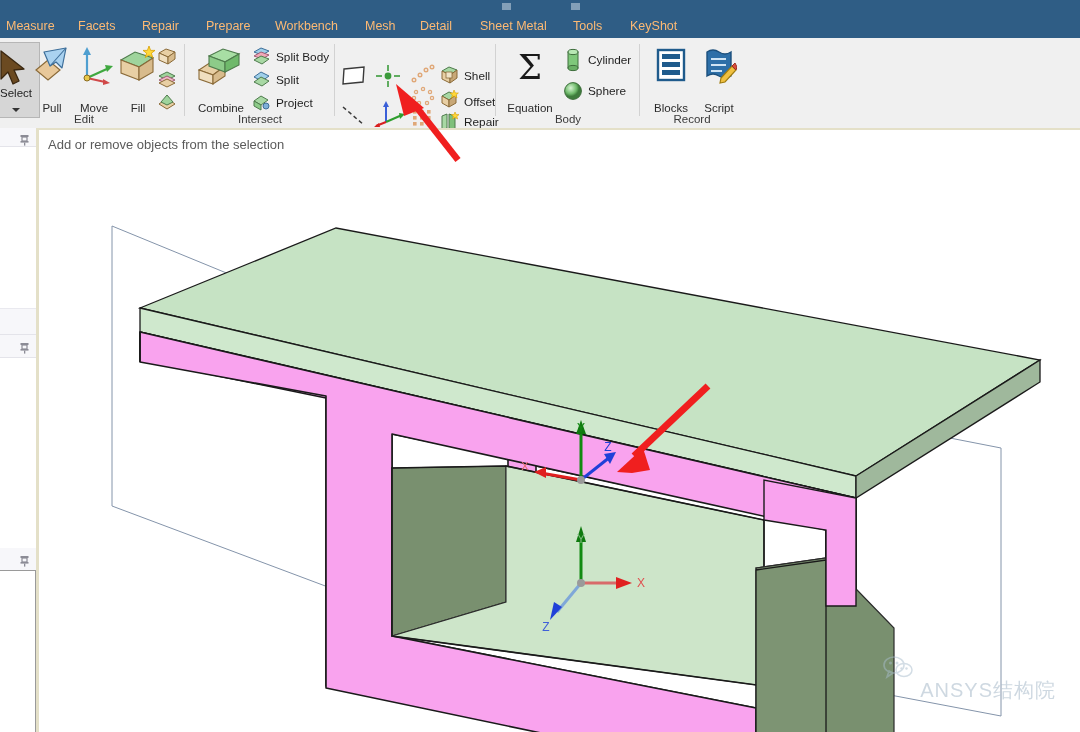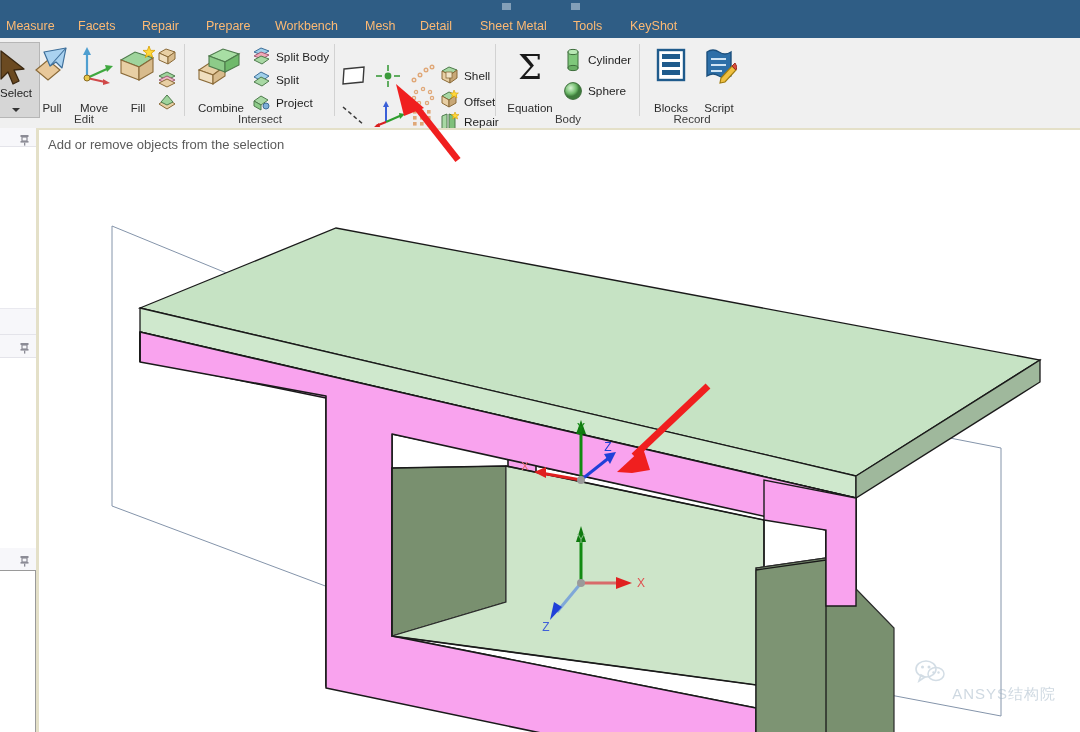--- a/index.html
+++ b/index.html
@@ -52,21 +52,21 @@
   
   .vpwrap{position:absolute;left:36px;top:128px;width:1044px;height:604px;background:#fff;}
   .vpborder{position:absolute;left:0;top:0;width:1044px;height:604px;
             border-left:3px solid #e4e0c8;border-top:2px solid #e4e0c8;box-sizing:border-box;}
   .hint{position:absolute;left:12px;top:9px;font-size:13px;color:#5b5b5b;white-space:nowrap;}
 
   svg.scene{position:absolute;left:0;top:0;width:1044px;height:604px;}
 
   
   .wm{position:absolute;right:24px;bottom:28px;display:flex;align-items:center;gap:7px;opacity:.5;}
-  .wm .wtxt{font-size:15px;color:#9fb3c4;letter-spacing:1px;white-space:nowrap;margin-top:46px;}
+  .wm .wtxt{font-size:20px;color:#9fb3c4;letter-spacing:1px;white-space:nowrap;margin-top:46px;}
 </style>
 </head>
 <body>
 
 <div class="app">
 
   <div class="titlestrip">
     <div class="tblip" style="left:502px;"></div>
     <div class="tblip" style="left:571px;"></div>
   </div>

